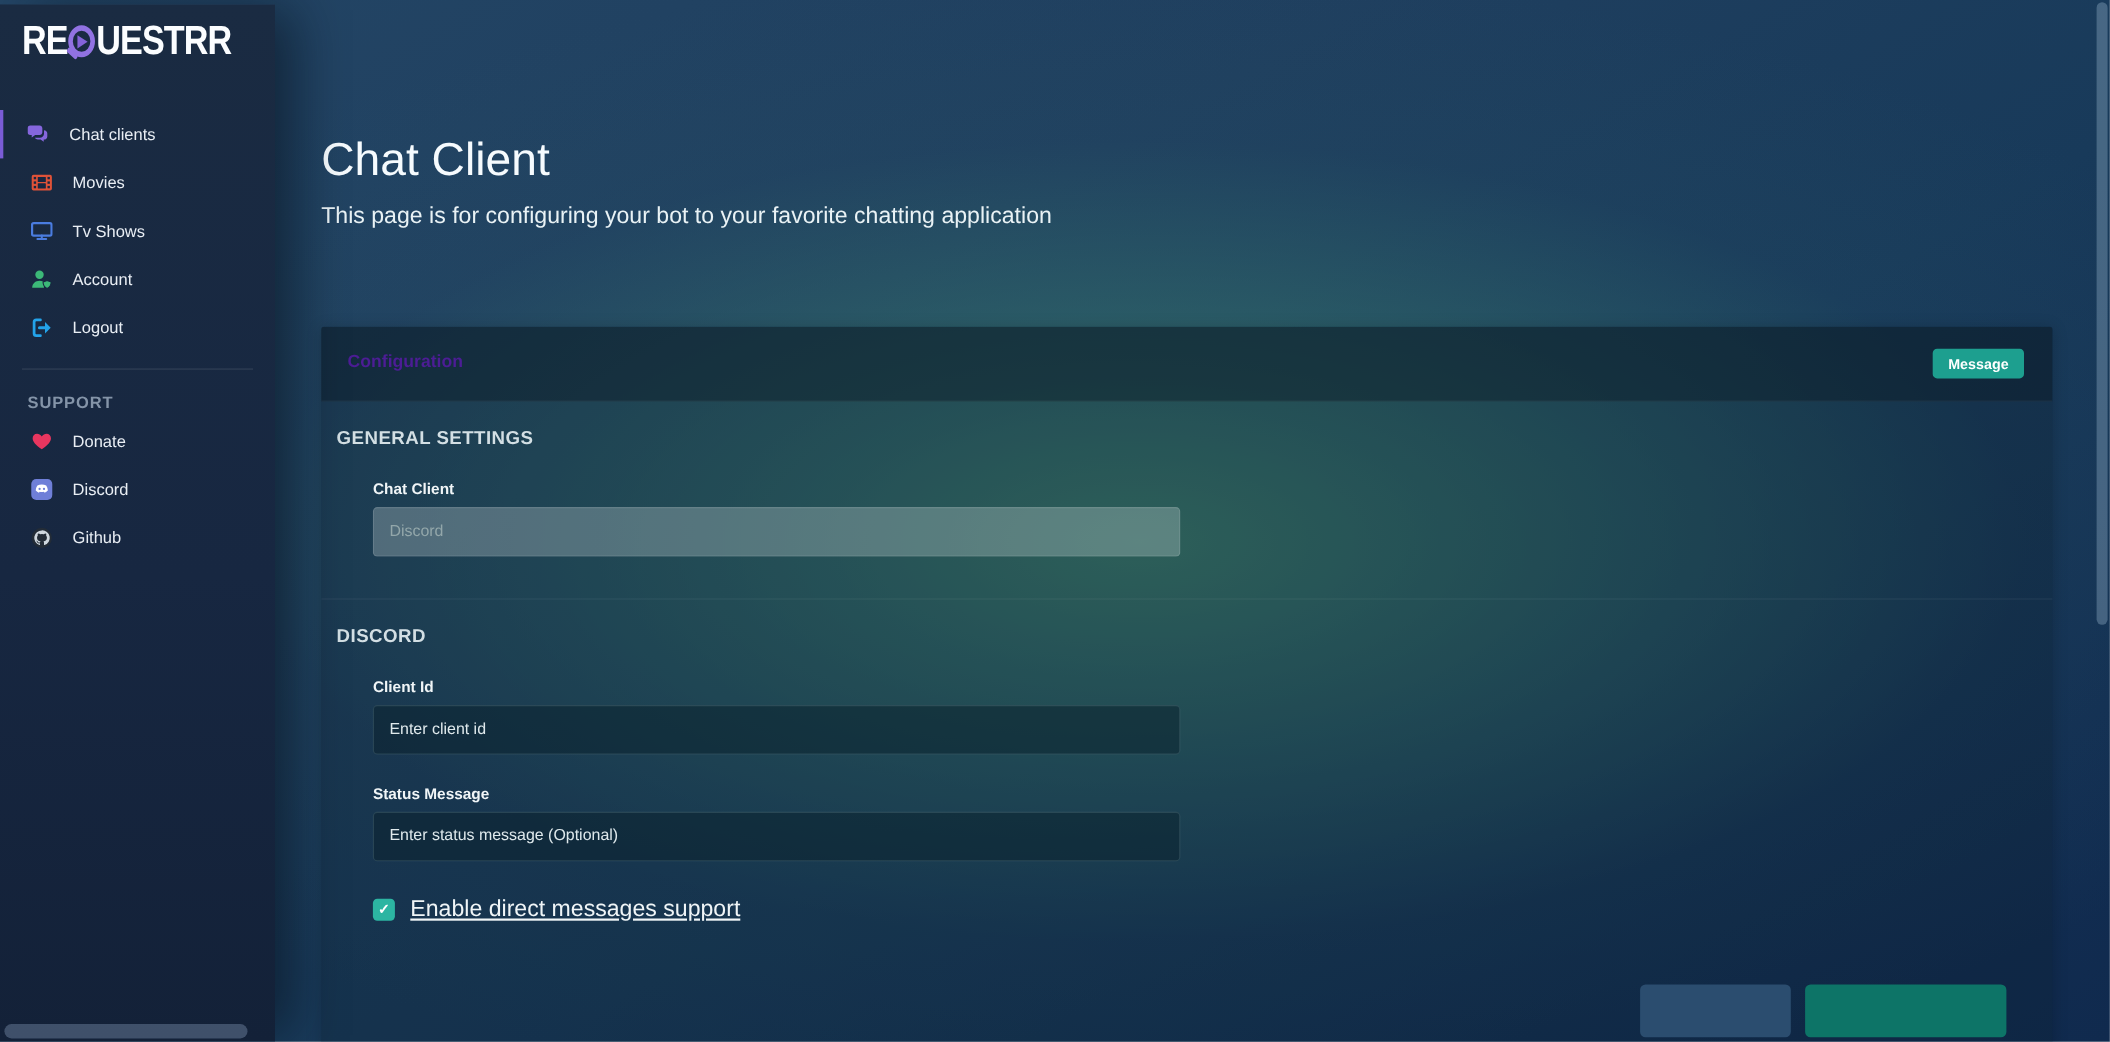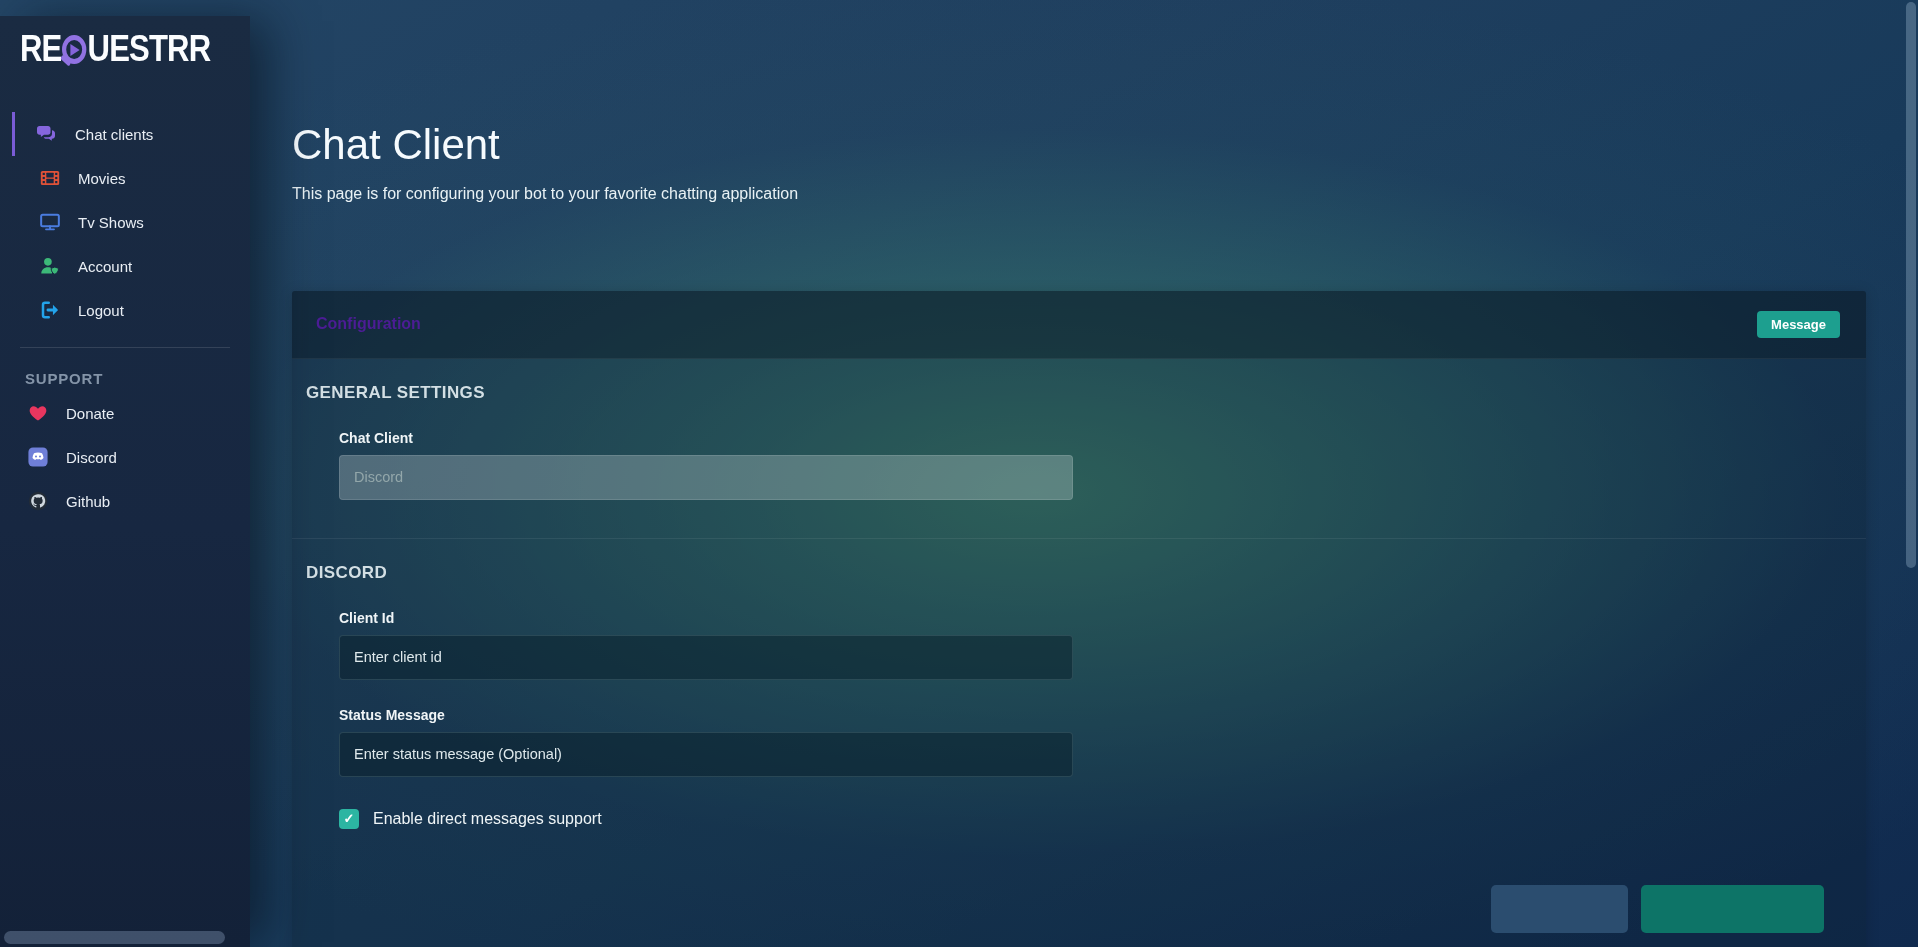--- a/index.html
+++ b/index.html
@@ -10,21 +10,21 @@
       radial-gradient(ellipse 1150px 520px at 54% 52%,
         rgba(64,132,110,0.85) 0%, rgba(52,112,108,0.55) 40%,
         rgba(40,82,100,0.18) 70%, rgba(30,60,90,0) 100%),
       linear-gradient(150deg, #234565 0%, #1f3f5f 35%, #183a5a 60%, #122e52 85%, #102a4e 100%);
     position: relative;
     color: #fff;
   }
 
   
   .sidebar {
-    position: absolute; left: 0; top: 16px; bottom: 0; width: 250px;
+    position: absolute; left: 0; top: 4px; bottom: 0; width: 250px;
     background: linear-gradient(180deg, #1a2b42 0%, #172741 55%, #132138 100%);
     box-shadow: 22px 0 45px -5px rgba(4,12,24,0.55);
     z-index: 5;
   }
   .logo { padding: 12px 0 0 20px; white-space: nowrap; user-select: none; }
   .logo-text {
     display: inline-block;
     font-size: 37px; font-weight: 800; letter-spacing: -1px;
     transform: scaleX(0.84); transform-origin: left center;
     color: #fbfdff;
@@ -38,39 +38,39 @@
     position: absolute; left: 5px; top: 3.5px;
     width: 0; height: 0;
     border-left: 11px solid #8463da; border-top: 6.5px solid transparent;
     border-bottom: 6.5px solid transparent;
   }
   .logo-q .tail {
     position: absolute; left: -7px; bottom: -4px; width: 13px; height: 5px;
     background: #9172e2; border-radius: 2px; transform: rotate(38deg);
   }
 
-  .nav { margin-top: 42px; padding-left: 12px; }
+  .nav { margin-top: 42px; }
   .nav-item {
     display: flex; align-items: center; height: 44px;
     padding-left: 25px; cursor: pointer; border-left: 3px solid transparent;
   }
   .nav-item.active { border-left-color: #7a5cd6; padding-left: 22px; }
   .nav-item .ico { width: 20px; height: 20px; margin-right: 18px; flex: 0 0 20px; }
   .nav-item span.lbl { font-size: 15px; color: #e9eef4; }
 
   .sb-divider { height: 1px; background: rgba(255,255,255,0.12); margin: 15px 20px 0 20px; }
   .support-label {
     margin: 22px 0 4px 25px; font-size: 15px; font-weight: 700;
     letter-spacing: 0.8px; color: #8494a8;
   }
 
   
   .main { position: absolute; left: 250px; top: 0; right: 0; bottom: 0; padding: 118px 52px 12px 42px; }
   .page-title { font-size: 42px; font-weight: 400; color: #f6fbfe; line-height: 1.3; }
-  .page-subtitle { margin-top: 12px; font-size: 16px; color: #e9f2f5; }
+  .page-subtitle { margin-top: 12px; font-size: 21px; color: #e9f2f5; }
 
   .card {
     margin-top: 88px; border-radius: 3px; overflow: hidden;
     background: rgba(12,30,42,0.28);
     box-shadow: 0 2px 14px rgba(0,0,0,0.18);
     height: 760px;
   }
   .card-header {
     height: 68px; background: rgba(10,26,38,0.45);
     border-bottom: 1px solid rgba(255,255,255,0.06);
@@ -106,21 +106,21 @@
   }
   .two-col { display: flex; gap: 31px; }
   .col { width: 734px; }
 
   .checkbox-row { display: flex; align-items: center; margin-top: 32px; cursor: pointer; }
   .checkbox {
     width: 20px; height: 20px; border-radius: 4px; background: #2cb5a2;
     display: flex; align-items: center; justify-content: center;
     font-size: 13px; font-weight: 700; color: #fff; flex: 0 0 20px;
   }
-  .checkbox-label { margin-left: 14px; font-size: 16px; color: #eff5f7; }
+  .checkbox-label { margin-left: 14px; font-size: 21px; color: #eff5f7; text-decoration: underline; }
 
   .actions-row { display: flex; justify-content: flex-end; gap: 13px; margin-top: 56px; padding-right: 14px; }
   .btn-secondary-bottom {
     width: 137px; height: 48px; border: none; border-radius: 5px;
     background: #2b4d6f; cursor: pointer;
   }
   .btn-primary-bottom {
     width: 183px; height: 48px; border: none; border-radius: 5px;
     background: #0d7467; cursor: pointer;
   }

